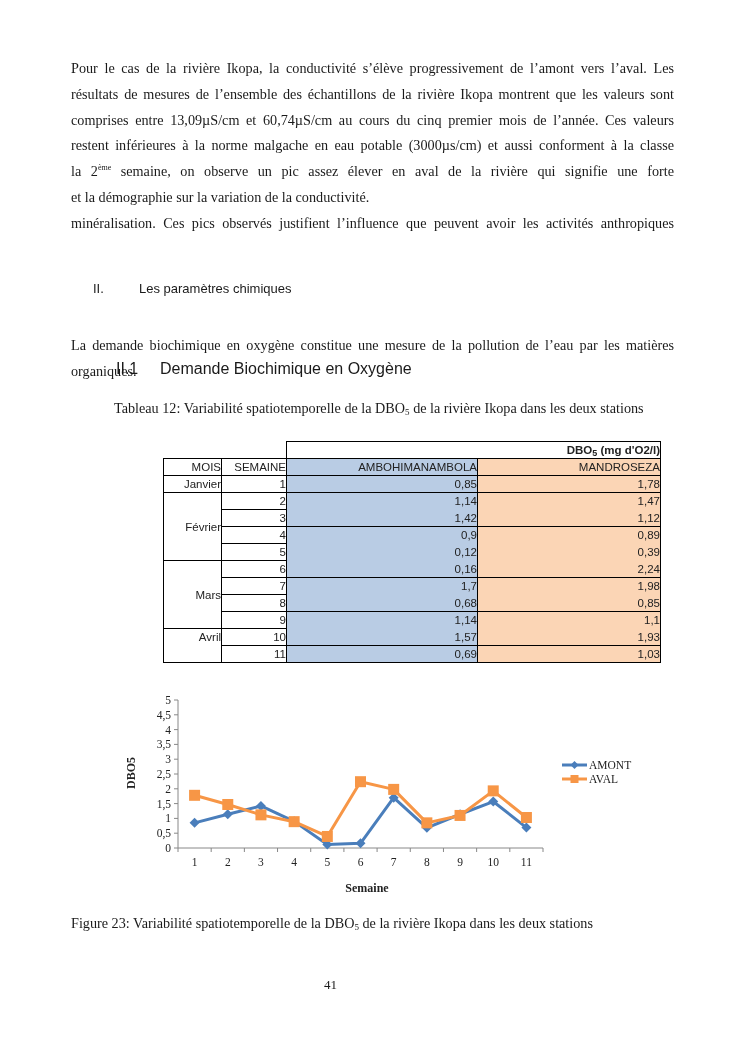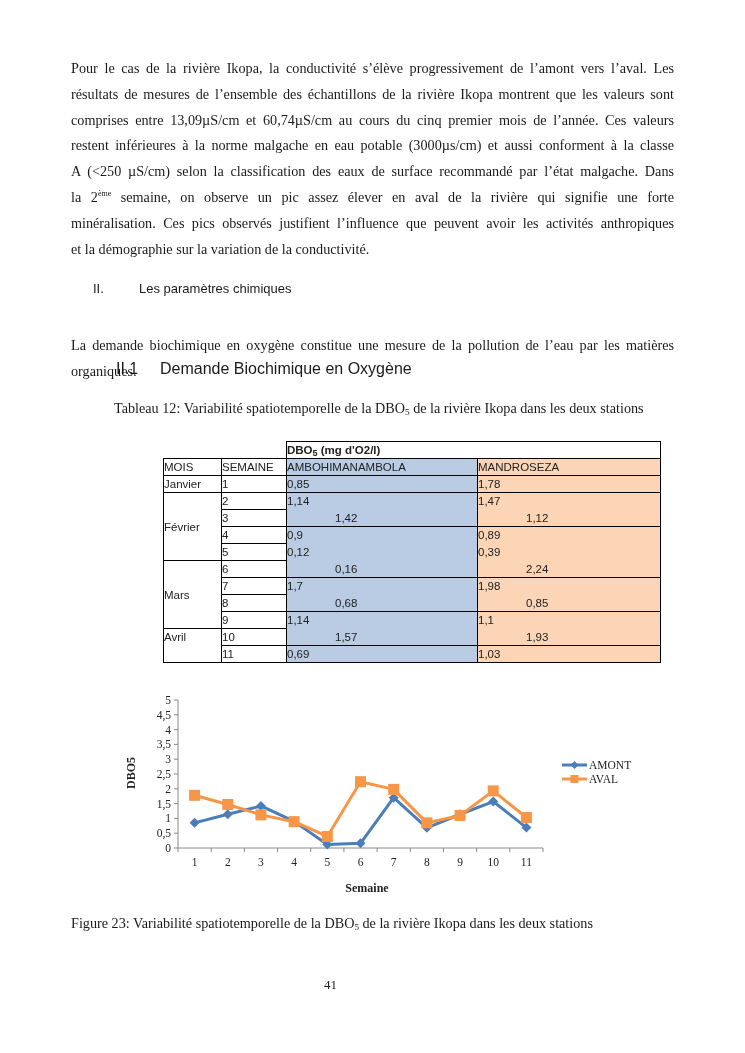--- a/index.html
+++ b/index.html
@@ -12,21 +12,21 @@
   sup { font-size: 8px; vertical-align: 6px; line-height: 0; }
   sub { font-size: 9px; vertical-align: -2px; line-height: 0; }
   .h2 { position: absolute; left: 93px; top: 281px; font-size: 13px; }
   .h2 .num { display: inline-block; width: 46px; }
   .h3 { position: absolute; left: 116px; top: 312px; font-size: 16px; margin-top: 48px; }
   .h3 .num { display: inline-block; width: 44px; }
   .caption { position: absolute; left: 71px; font-size: 14.2px; white-space: nowrap; }
 
   
   table.dbo { position: absolute; left: 163px; top: 441px; border-collapse: collapse; font-family: "Liberation Sans", "DejaVu Sans", sans-serif; font-size: 11.5px; color: #222; }
-  table.dbo td { border: 1px solid #000; text-align: left; height: 16px; padding: 0; line-height: 16px; }
+  table.dbo td { border: 1px solid #000; text-align: right; height: 16px; padding: 0; line-height: 16px; }
   table.dbo td.blank { border: none; }
   table.dbo td.mois { width: 57px; }
   table.dbo td.sem { width: 64px; }
   table.dbo td.amb { width: 142px; background: #b9cce4; }
   table.dbo td.man { width: 134px; background: #fbd5b5; }
   table.dbo td.head { background: #fff; font-weight: bold; }
   table.dbo td.nb { border-top: none; border-bottom: none; }
   table.dbo td.nbt { border-top: none; padding-left: 48px; }
   table.dbo td.nbb { border-bottom: none; }
 
@@ -36,24 +36,23 @@
   .page-num { position: absolute; top: 977px; left: 0; width: 661px; text-align: center; font-size: 13px; }
 </style>
 </head>
 <body>
 
 <div class="para serif" style="top:56px;">
   <span class="line">Pour le cas de la rivière Ikopa, la conductivité s’élève progressivement de l’amont vers l’aval. Les</span>
   <span class="line">résultats de mesures de l’ensemble des échantillons de la rivière Ikopa montrent que les valeurs sont</span>
   <span class="line">comprises entre 13,09µS/cm et 60,74µS/cm au cours du cinq premier mois de l’année. Ces valeurs</span>
   <span class="line">restent inférieures à la norme malgache en eau potable (3000µs/cm) et aussi conforment à la classe</span>
-  <span class="line">A (&lt;250 µS/cm) selon  la classification des eaux de surface recommandé par l’état malgache. Dans</span>
   <span class="line"><span>la 2</span><sup>ème</sup><span> semaine, on observe un pic assez élever en aval de la rivière qui signifie une  forte</span></span>
+  <span class="line last">et la démographie sur la variation de la conductivité.</span>
   <span class="line">minéralisation. Ces pics observés justifient l’influence que peuvent avoir les activités anthropiques</span>
-  <span class="line last">et la démographie sur la variation de la conductivité.</span>
 </div>
 
 <div class="h2 sans">
   <span class="num">II.</span><span>Les paramètres chimiques</span>
 </div>
 <div class="h3 sans">
   <span class="num">II.1</span><span>Demande Biochimique en Oxygène</span>
 </div>
 
 <div class="para serif" style="top:333px;">

